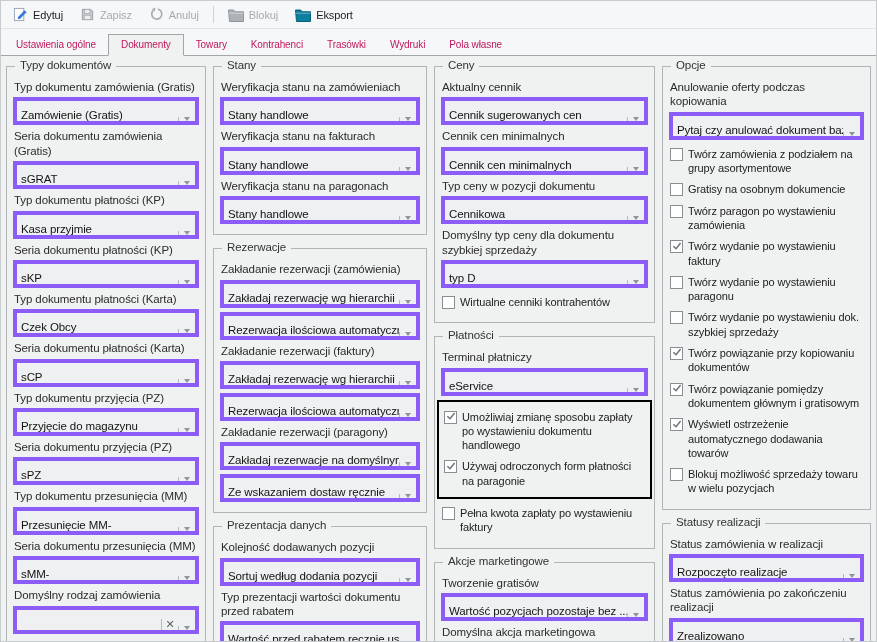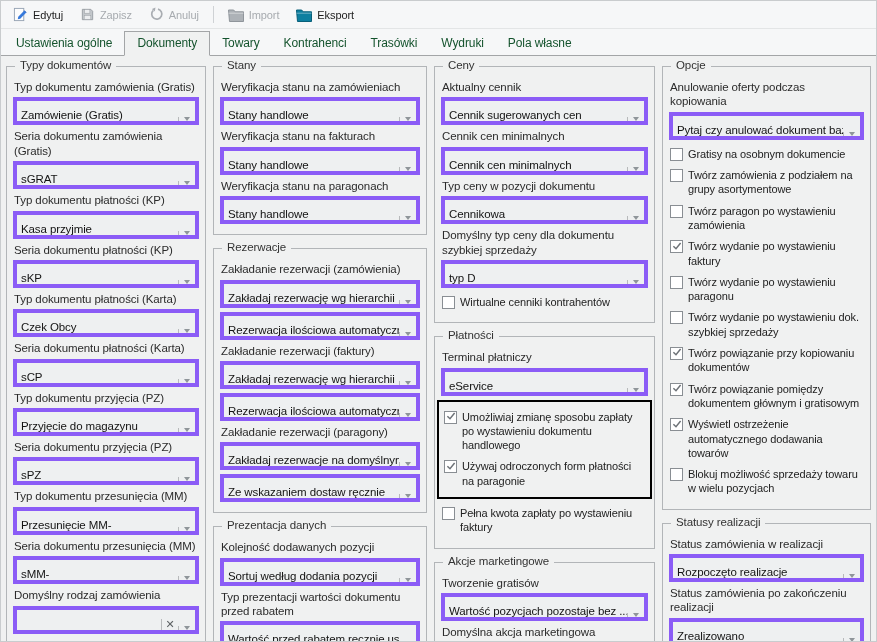--- a/index.html
+++ b/index.html
@@ -11,21 +11,21 @@
     border:1px solid #c9ccce;box-sizing:border-box;
   }
   
   .toolbar{height:27px;background:#f6f7f8;display:flex;align-items:center;padding:0 4px;gap:1px;border-bottom:1px solid #e3e5e6}
   .tbtn{display:flex;align-items:center;gap:5px;padding:3px 8px;font-size:11px;color:#1d1d1d;cursor:default}
   .tbtn.disabled{color:#a7abaf}
   .ticon{display:flex;align-items:center}
   .tsep{width:1px;height:17px;background:#cfd2d5;margin:0 5px}
   
   .tabbar{background:#f6f7f8;display:flex;align-items:flex-end;padding:3px 3px 0;border-bottom:1px solid #a3a5a7;height:27px;box-sizing:border-box}
-  .tab{padding:4px 12px 5px;font-size:12px;color:#14532d;white-space:nowrap}
+  .tab{padding:4px 12px 5px;font-size:10px;color:#be185d;white-space:nowrap}
   .tab.active{background:#f0f1f1;border:1px solid #a3a5a7;border-bottom:1px solid #f0f1f1;margin-bottom:-1px}
   
   .content{display:flex;gap:7px;padding:8px 5px 0;align-items:flex-start}
   .col{display:flex;flex-direction:column;box-sizing:border-box}
   .col-0{width:206px}.col-1{width:214px}.col-2{width:221px}.col-3{width:209px}
   .group{border:1px solid #b2b5b8;position:relative;padding:11px 6px 6px;margin:2px 0 11px;box-sizing:border-box}
   .gtitle{position:absolute;top:-8px;left:8px;background:#f0f1f1;padding:0 5px;color:#333;font-size:11.5px}
   .flabel{margin:2px 1px 3px;color:#2b2b2b;line-height:1.25}
   .combo{display:flex;align-items:flex-end;height:20px;background:#eef0f1;border:4px solid #8b5cf6;margin-bottom:4px;box-sizing:content-box}
   .combo-text{flex:1;display:flex;align-items:center;padding:0 4px;color:#131313;white-space:nowrap;overflow:hidden;min-width:0}
@@ -70,21 +70,21 @@
       <span class="tlbl">Anuluj</span>
     </div>
     <div class="tsep"></div>
     <div class="tbtn disabled">
       <span class="ticon">
         <svg width="16" height="14" viewBox="0 0 16 14">
           <path d="M0.5 2 h5.2 l1.4 1.8 h8.4 v9.7 h-14 z" fill="#adb2b7" stroke="#8f959b"></path>
           <path d="M0.5 5.2 h15" stroke="#ffffff" stroke-width="1" opacity="0.45"></path>
         </svg>
       </span>
-      <span class="tlbl">Import</span>
+      <span class="tlbl">Blokuj</span>
     </div>
     <div class="tbtn">
       <span class="ticon">
         <svg width="16" height="14" viewBox="0 0 16 14">
           <path d="M0.5 2 h5.2 l1.4 1.8 h8.4 v9.7 h-14 z" fill="#0d7fa0" stroke="#085f79"></path>
           <path d="M0.5 5.2 h15" stroke="#ffffff" stroke-width="1" opacity="0.4"></path>
         </svg>
       </span>
       <span class="tlbl">Eksport</span>
     </div>
@@ -367,25 +367,25 @@
         <span class="gtitle">Opcje</span>
         <div class="flabel">Anulowanie oferty podczas kopiowania</div>
         <div class="combo">
           <span class="combo-text">Pytaj czy anulować dokument bazo...</span>
           <span class="combo-btn">
             <span class="arrow"></span>
           </span>
         </div>
         <div class="check">
           <span class="cbox"></span>
+          <span class="clbl">Twórz zamówienia z podziałem na grupy asortymentowe</span>
+        </div>
+        <div class="check">
+          <span class="cbox"></span>
           <span class="clbl">Gratisy na osobnym dokumencie</span>
-        </div>
-        <div class="check">
-          <span class="cbox"></span>
-          <span class="clbl">Twórz zamówienia z podziałem na grupy asortymentowe</span>
         </div>
         <div class="check">
           <span class="cbox"></span>
           <span class="clbl">Twórz paragon po wystawieniu zamówienia</span>
         </div>
         <div class="check">
           <span class="cbox">
             <span><svg width="10" height="10" viewBox="0 0 10 10">
                 <path d="M1.4 5.2 L4 7.7 L8.6 2.1" fill="none" stroke="#6d7277" stroke-width="1.5"></path>
               </svg></span>

